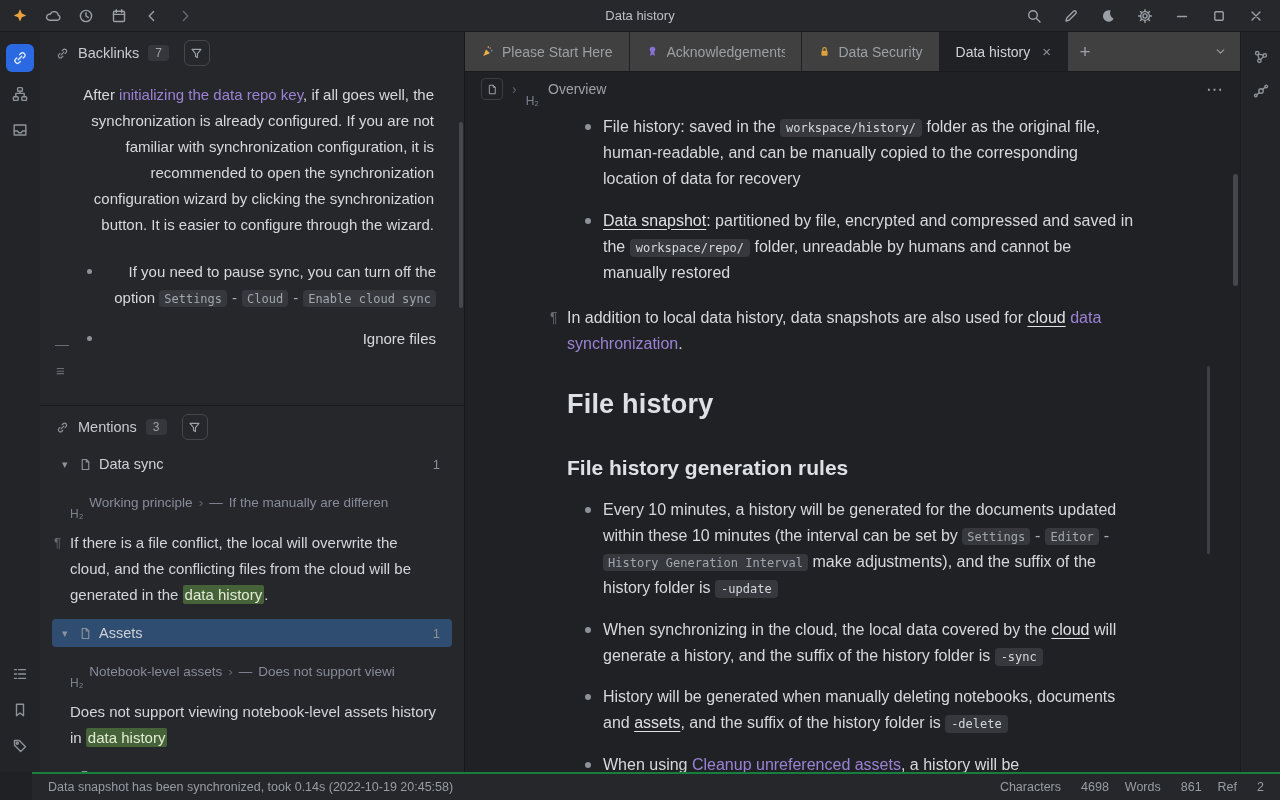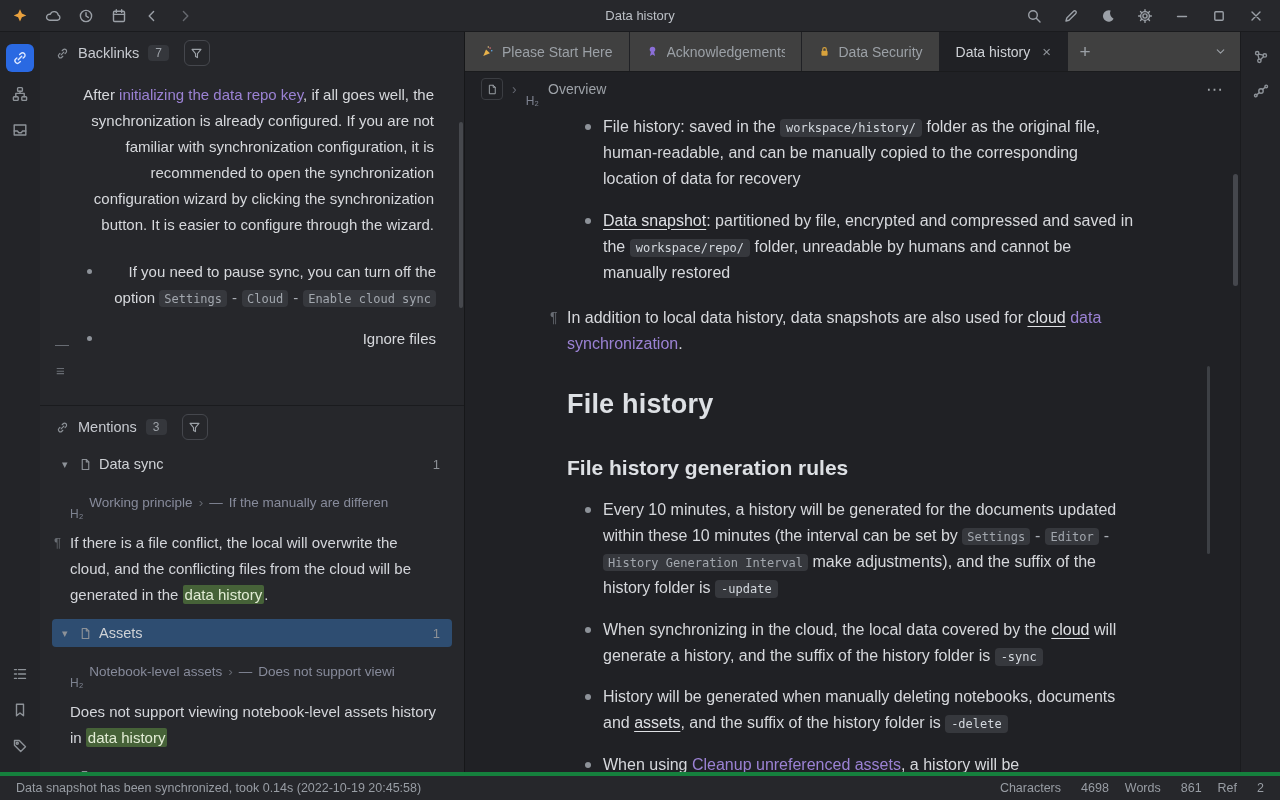--- a/index.html
+++ b/index.html
@@ -95,21 +95,21 @@
   .ed-p .gutter { position:absolute; left:-17px; top:1px; color:#686c73; font-size:14px; }
   h1.ed-h1 { font-size:27px; color:#dde0e4; font-weight:700; margin:26px 0 24px; letter-spacing:.2px; }
   h2.ed-h2 { font-size:21px; color:#dde0e4; font-weight:700; margin:16px 0 12px; }
 
   .ed-scrollthumb { position:absolute; right:2px; top:142px; width:5px; height:112px; background:#45474d; border-radius:3px; }
   .scroll-marker { position:absolute; right:28px; top:330px; width:7px; }
   .scroll-marker .mdot { width:7px; height:7px; border-radius:50%; background:#2f7de0; }
   .scroll-marker .mbar { width:3px; height:188px; background:#3d4045; margin:4px auto 0; border-radius:2px; }
 
   
-  .statusbar { height:28px; flex:0 0 28px; background:#26272b; border-top:4px solid #15803d; display:flex; align-items:center; justify-content:space-between; padding:0 16px; font-size:12.5px; color:#989da4; }
+  .statusbar { height:28px; flex:0 0 28px; background:#26272b; border-top:2px solid #15803d; display:flex; align-items:center; justify-content:space-between; padding:0 16px; font-size:12.5px; color:#989da4;margin-left:32px; }
   .stats { display:flex; gap:16px; }
   .stat { display:flex; gap:20px; }
 </style>
 </head>
 <body>
 
 <div class="app">
 
   <header class="titlebar">
     <div class="tb-left">

